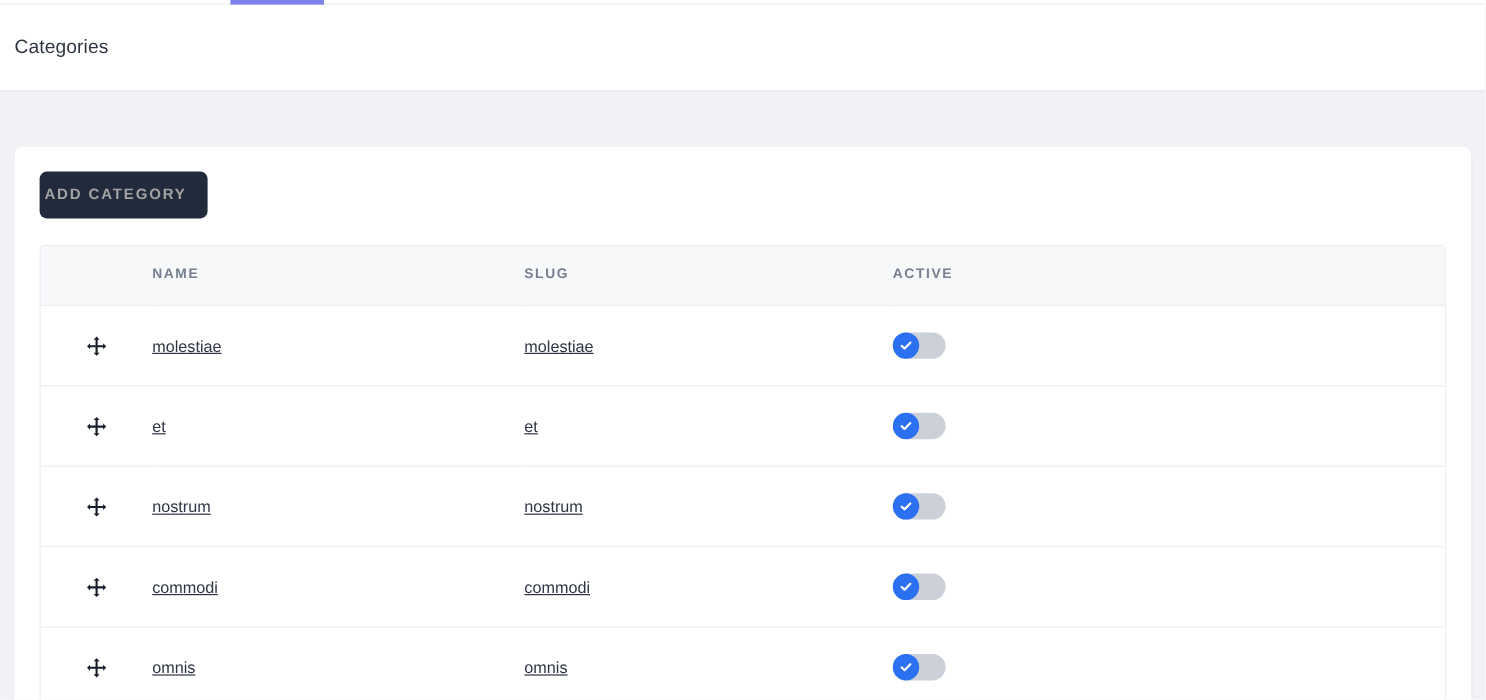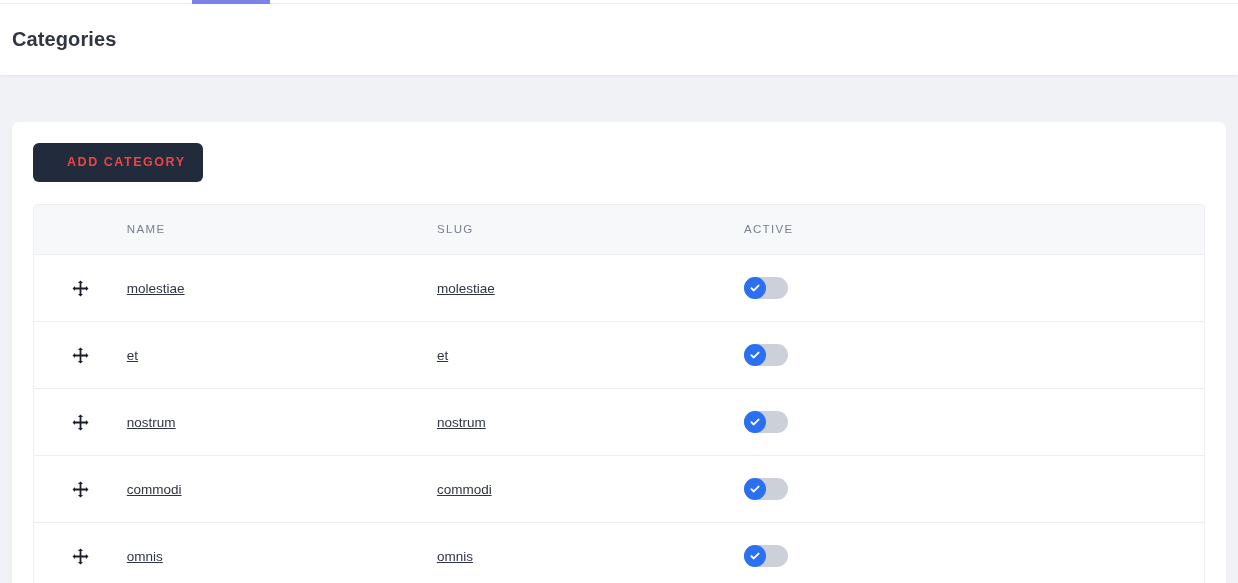--- a/index.html
+++ b/index.html
@@ -38,22 +38,22 @@
     height: 71px;
     background: #ffffff;
     display: flex;
     align-items: center;
     padding: 0 12px;
     box-shadow: 0 1px 3px rgba(18, 24, 40, 0.07);
     position: relative;
     z-index: 3;
   }
   .page-title {
-    font-size: 20px;
-    font-weight: 700;
+    font-size: 16px;
+    font-weight: 400;
     color: #2f3542;
     letter-spacing: 0.1px;
   }
 
   
   .content {
     padding: 47px 12px 0 12px;
   }
 
   .card {
@@ -66,25 +66,25 @@
 
   
   .btn {
     border: none;
     cursor: pointer;
     font-family: inherit;
     border-radius: 6px;
   }
   .btn-add {
     background: #212b3b;
-    color: #ef4444;
+    color: #a3a3a3;
     font-size: 12.5px;
     font-weight: 600;
     letter-spacing: 1.55px;
-    padding: 13px 17px 13px 34px;
+    padding: 13px 17px 13px 4px;
     text-transform: uppercase;
     display: inline-block;
     line-height: 1;
   }
 
   
   .table-wrap {
     margin-top: 22px;
     border: 1px solid #edeef2;
     border-radius: 4px 4px 0 0;
@@ -92,21 +92,21 @@
   }
   table {
     width: 100%;
     border-collapse: collapse;
     table-layout: fixed;
   }
   thead th {
     background: #f7f8fa;
     text-align: left;
     font-size: 11.5px;
-    font-weight: 400;
+    font-weight: 700;
     color: #76808f;
     letter-spacing: 1.35px;
     text-transform: uppercase;
     padding: 17px 0 17px 0;
     height: 50px;
     border-bottom: 1px solid #edeef2;
   }
   col.c-handle  { width: 91px; }
   col.c-name    { width: 304px; }
   col.c-slug    { width: 301px; }

